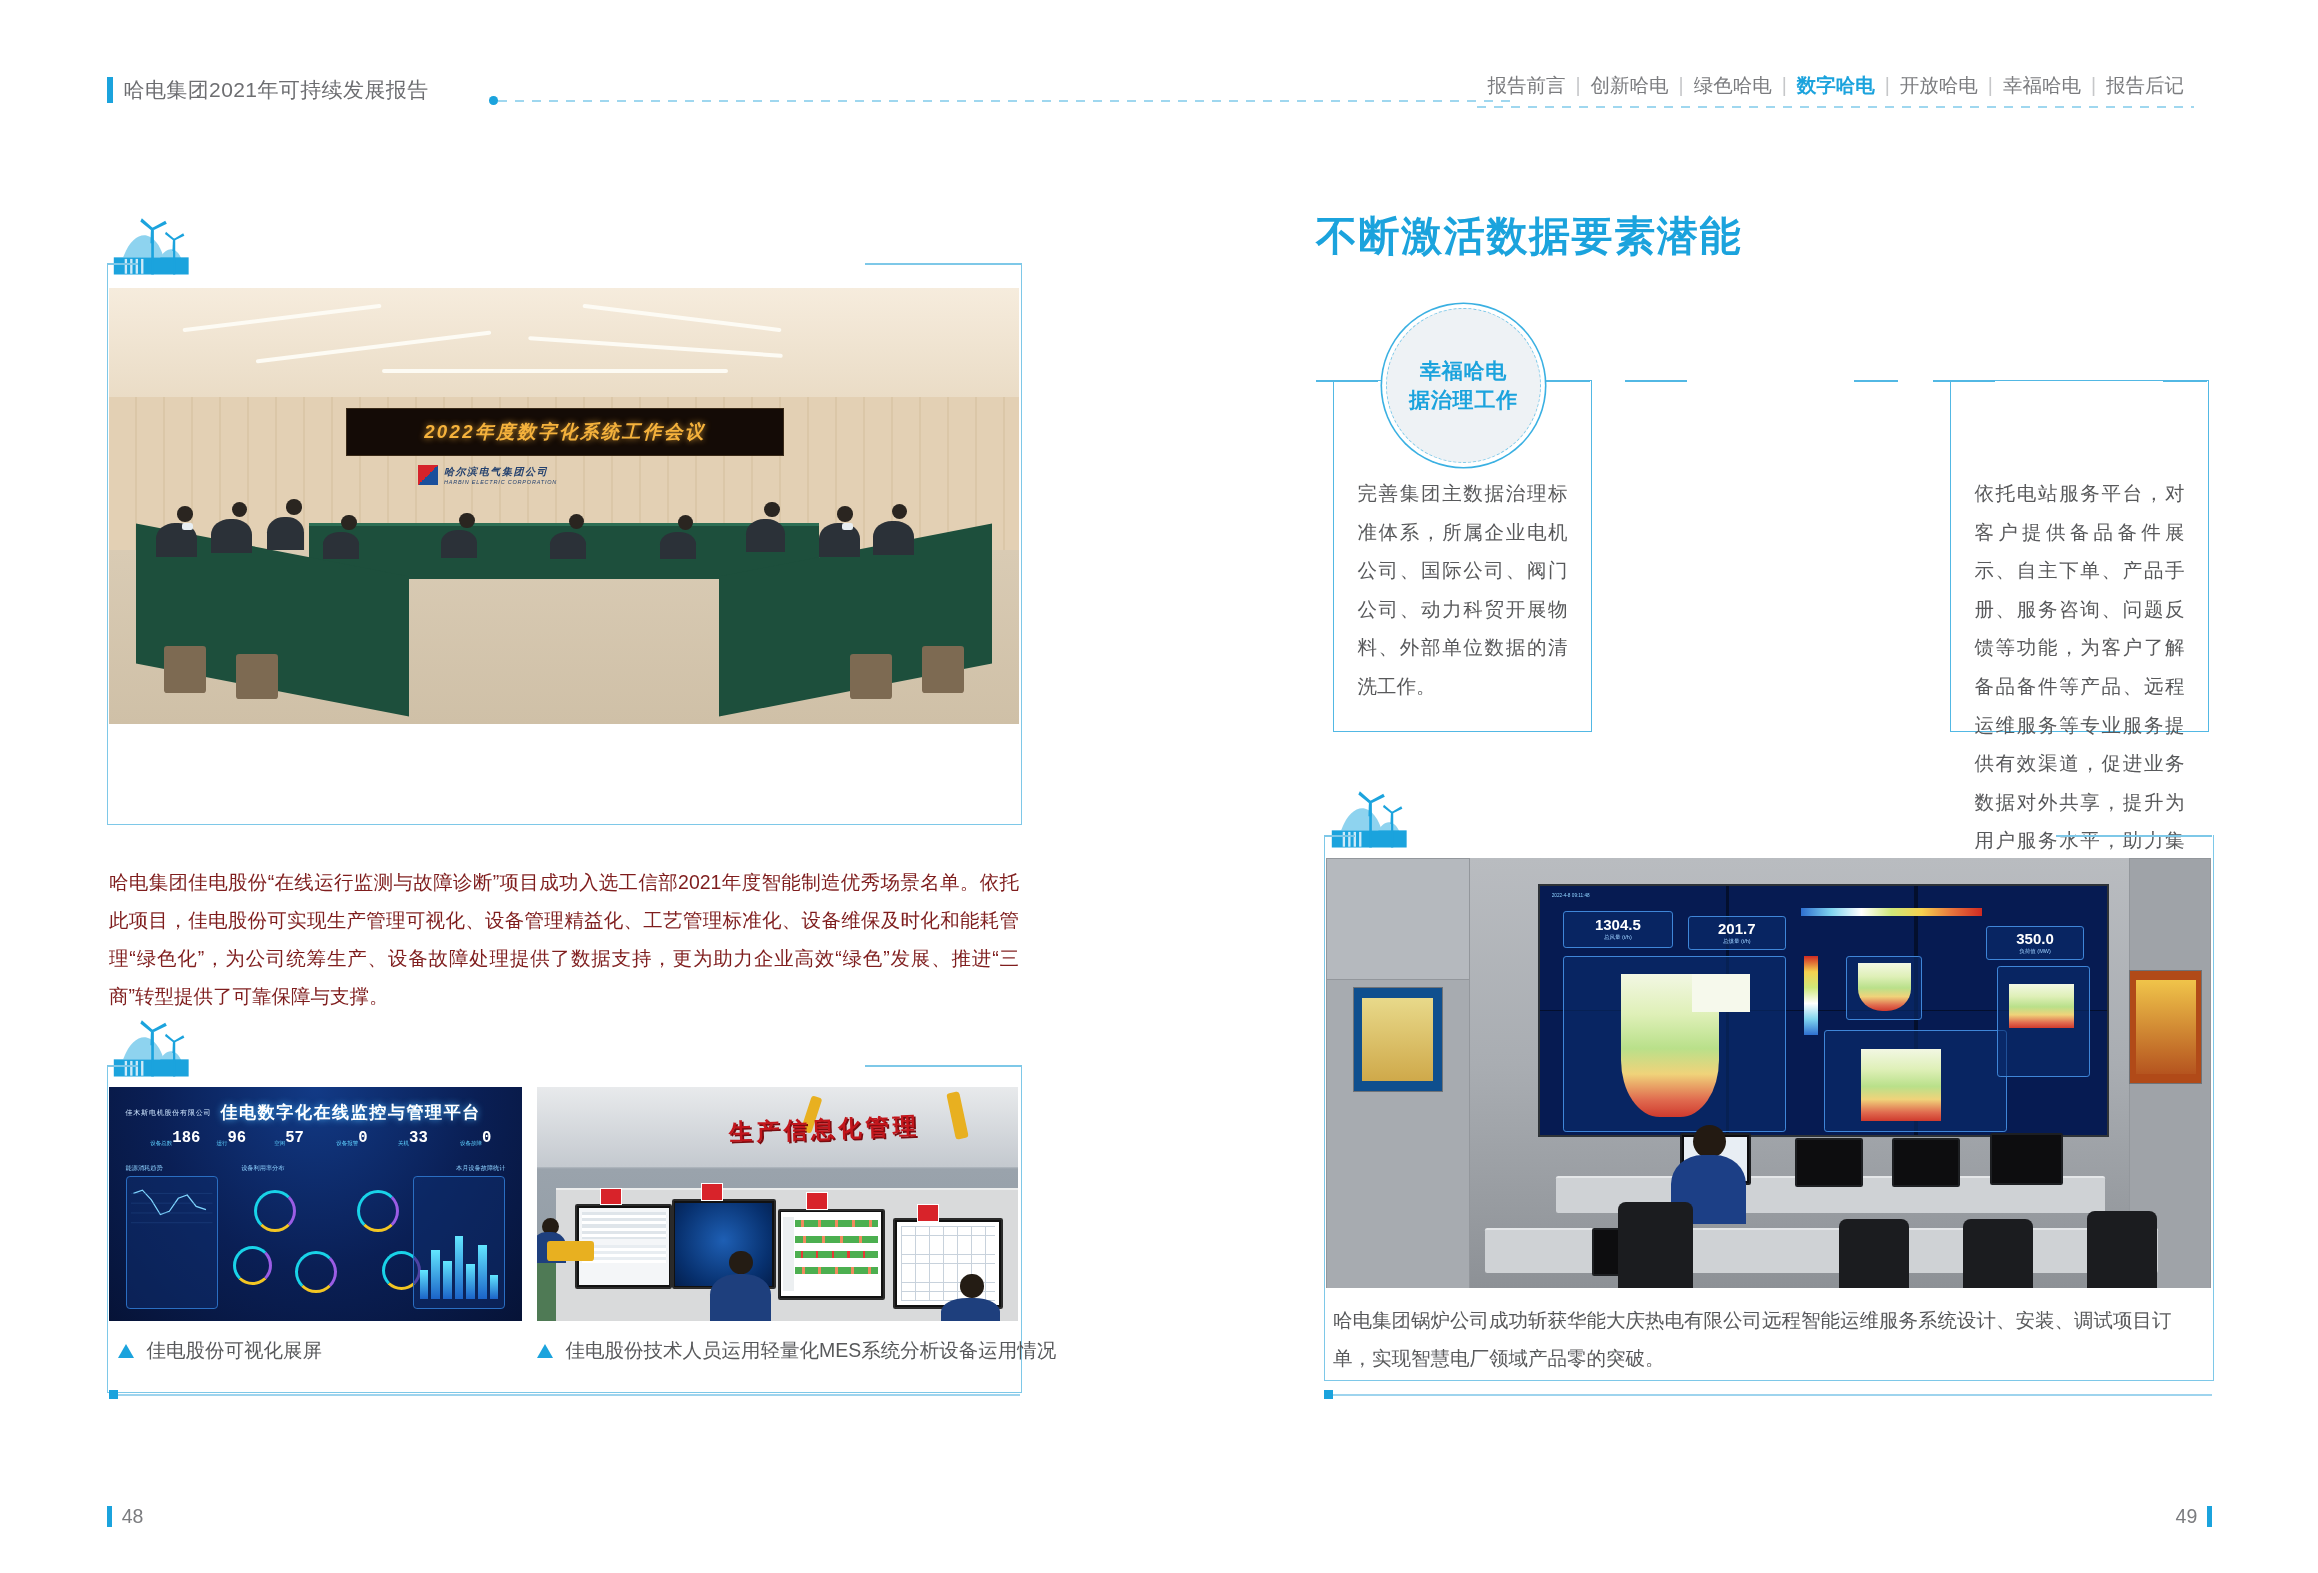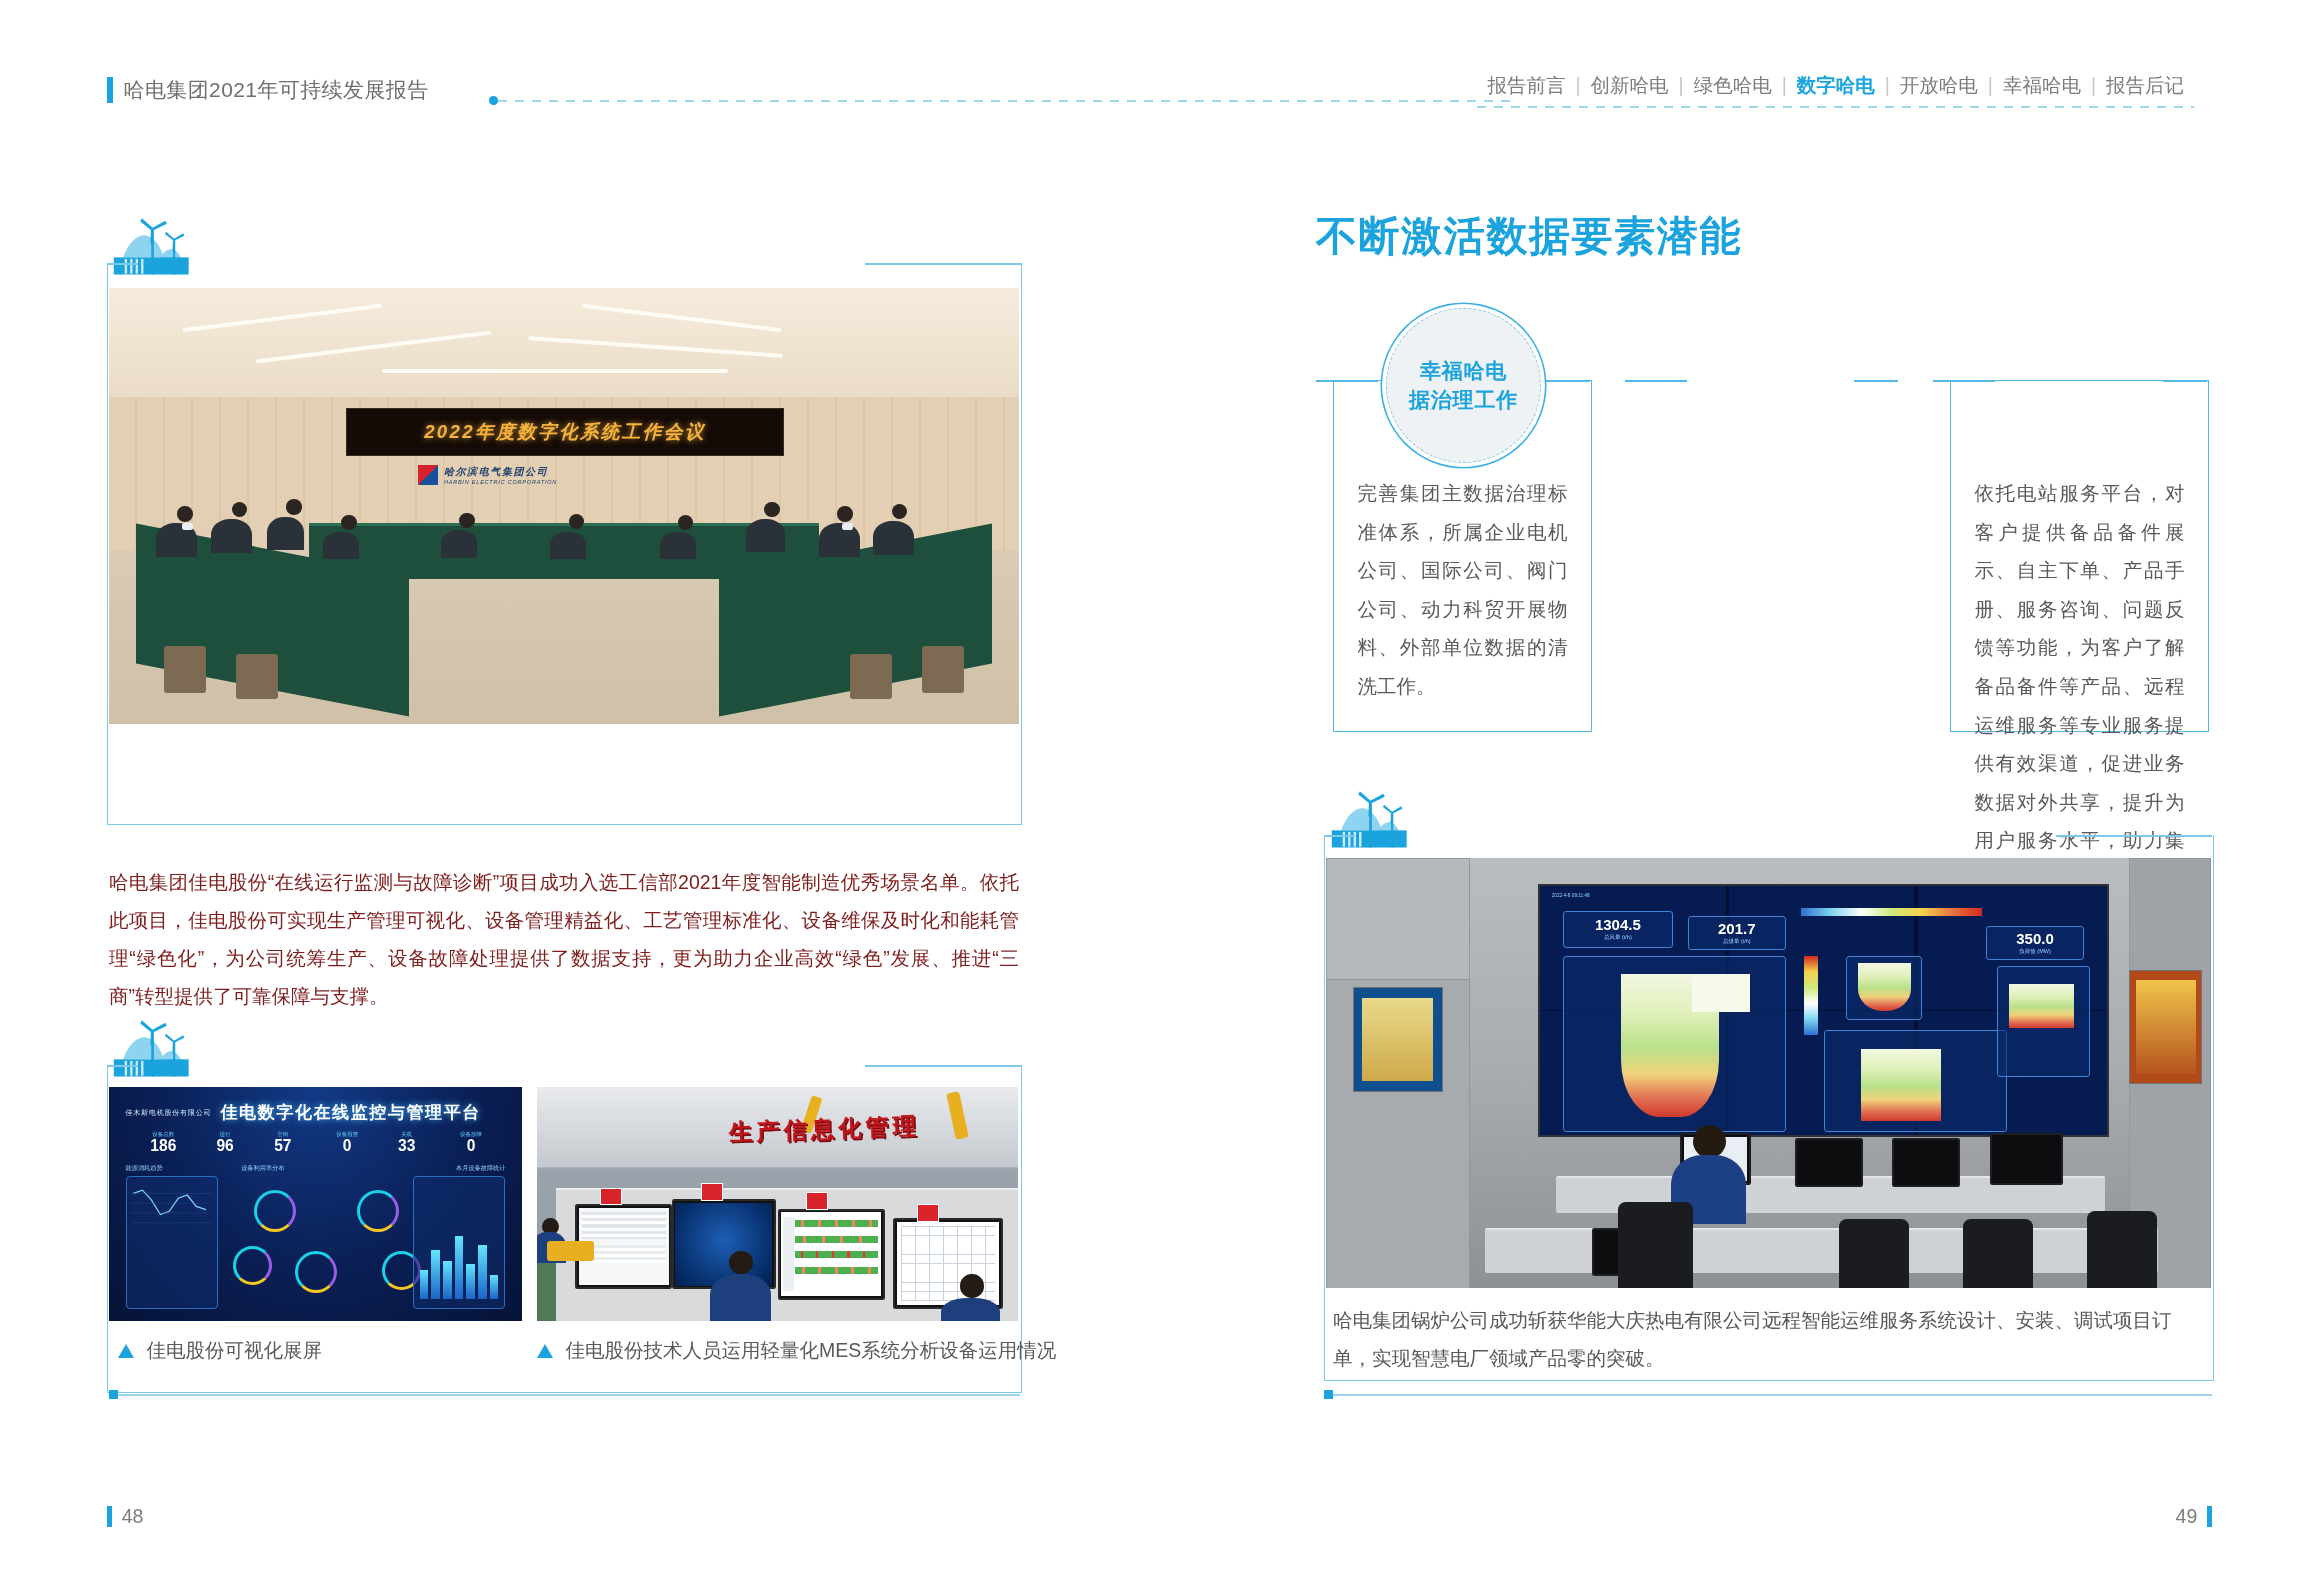--- a/index.html
+++ b/index.html
@@ -88,21 +88,21 @@
   .mt-person{position:absolute;border-radius:46% 46% 0 0;background:#2b3138;}
   .mt-head{position:absolute;width:15.6px;height:15.6px;border-radius:50%;background:#2a2520;}
   .mt-mask{position:absolute;width:11px;height:7px;border-radius:2.3px;background:#e8eef2;}
   .mt-chair{position:absolute;background:#7d6a52;border-radius:3.1px;}
 
   .dash{position:relative;width:100%;height:100%;background:
      radial-gradient(ellipse at 50% 0%,#123a86 0%,#0a1f55 55%,#061337 100%);}
   .dash-title{position:absolute;left:27%;top:6%;font-size:17px;font-weight:bold;color:#fff;
      letter-spacing:1.6px;text-shadow:0 0 7.8px #49b6ff;white-space:nowrap;}
   .dash-brand{position:absolute;left:4%;top:9%;font-size:7px;color:#cfe6ff;letter-spacing:0.8px;}
-  .dash-kpi{position:absolute;top:19%;display:flex;flex-direction:column;align-items:center;}
+  .dash-kpi{position:absolute;top:19%;display:flex;flex-direction:row;align-items:flex-end;font-family:Liberation Mono, monospace;}
   .dash-kpi .kl{font-size:5.5px;color:#5fd0ff;}
   .dash-kpi .kv{font-size:15.6px;color:#fff;font-weight:bold;line-height:1;}
   .dash-panel{position:absolute;border:0.8px solid #2a6ec2;border-radius:3.9px;background:rgba(14,45,110,.55);}
   .dash-gauge{position:absolute;border-radius:50%;border:3.1px solid #19d3e8;
      border-bottom-color:#f3c623;border-right-color:#9b5de5;}
   .dash-bar{position:absolute;bottom:0;background:linear-gradient(#62e6ff,#1b63c8);}
 
   .mes{position:relative;width:100%;height:100%;
      background:linear-gradient(#c9cdd2 0%,#b9bfc6 34%,#9aa3ac 35%,#8f9aa3 100%);}
   .mes-ceiling{position:absolute;left:0;right:0;top:0;height:34%;

